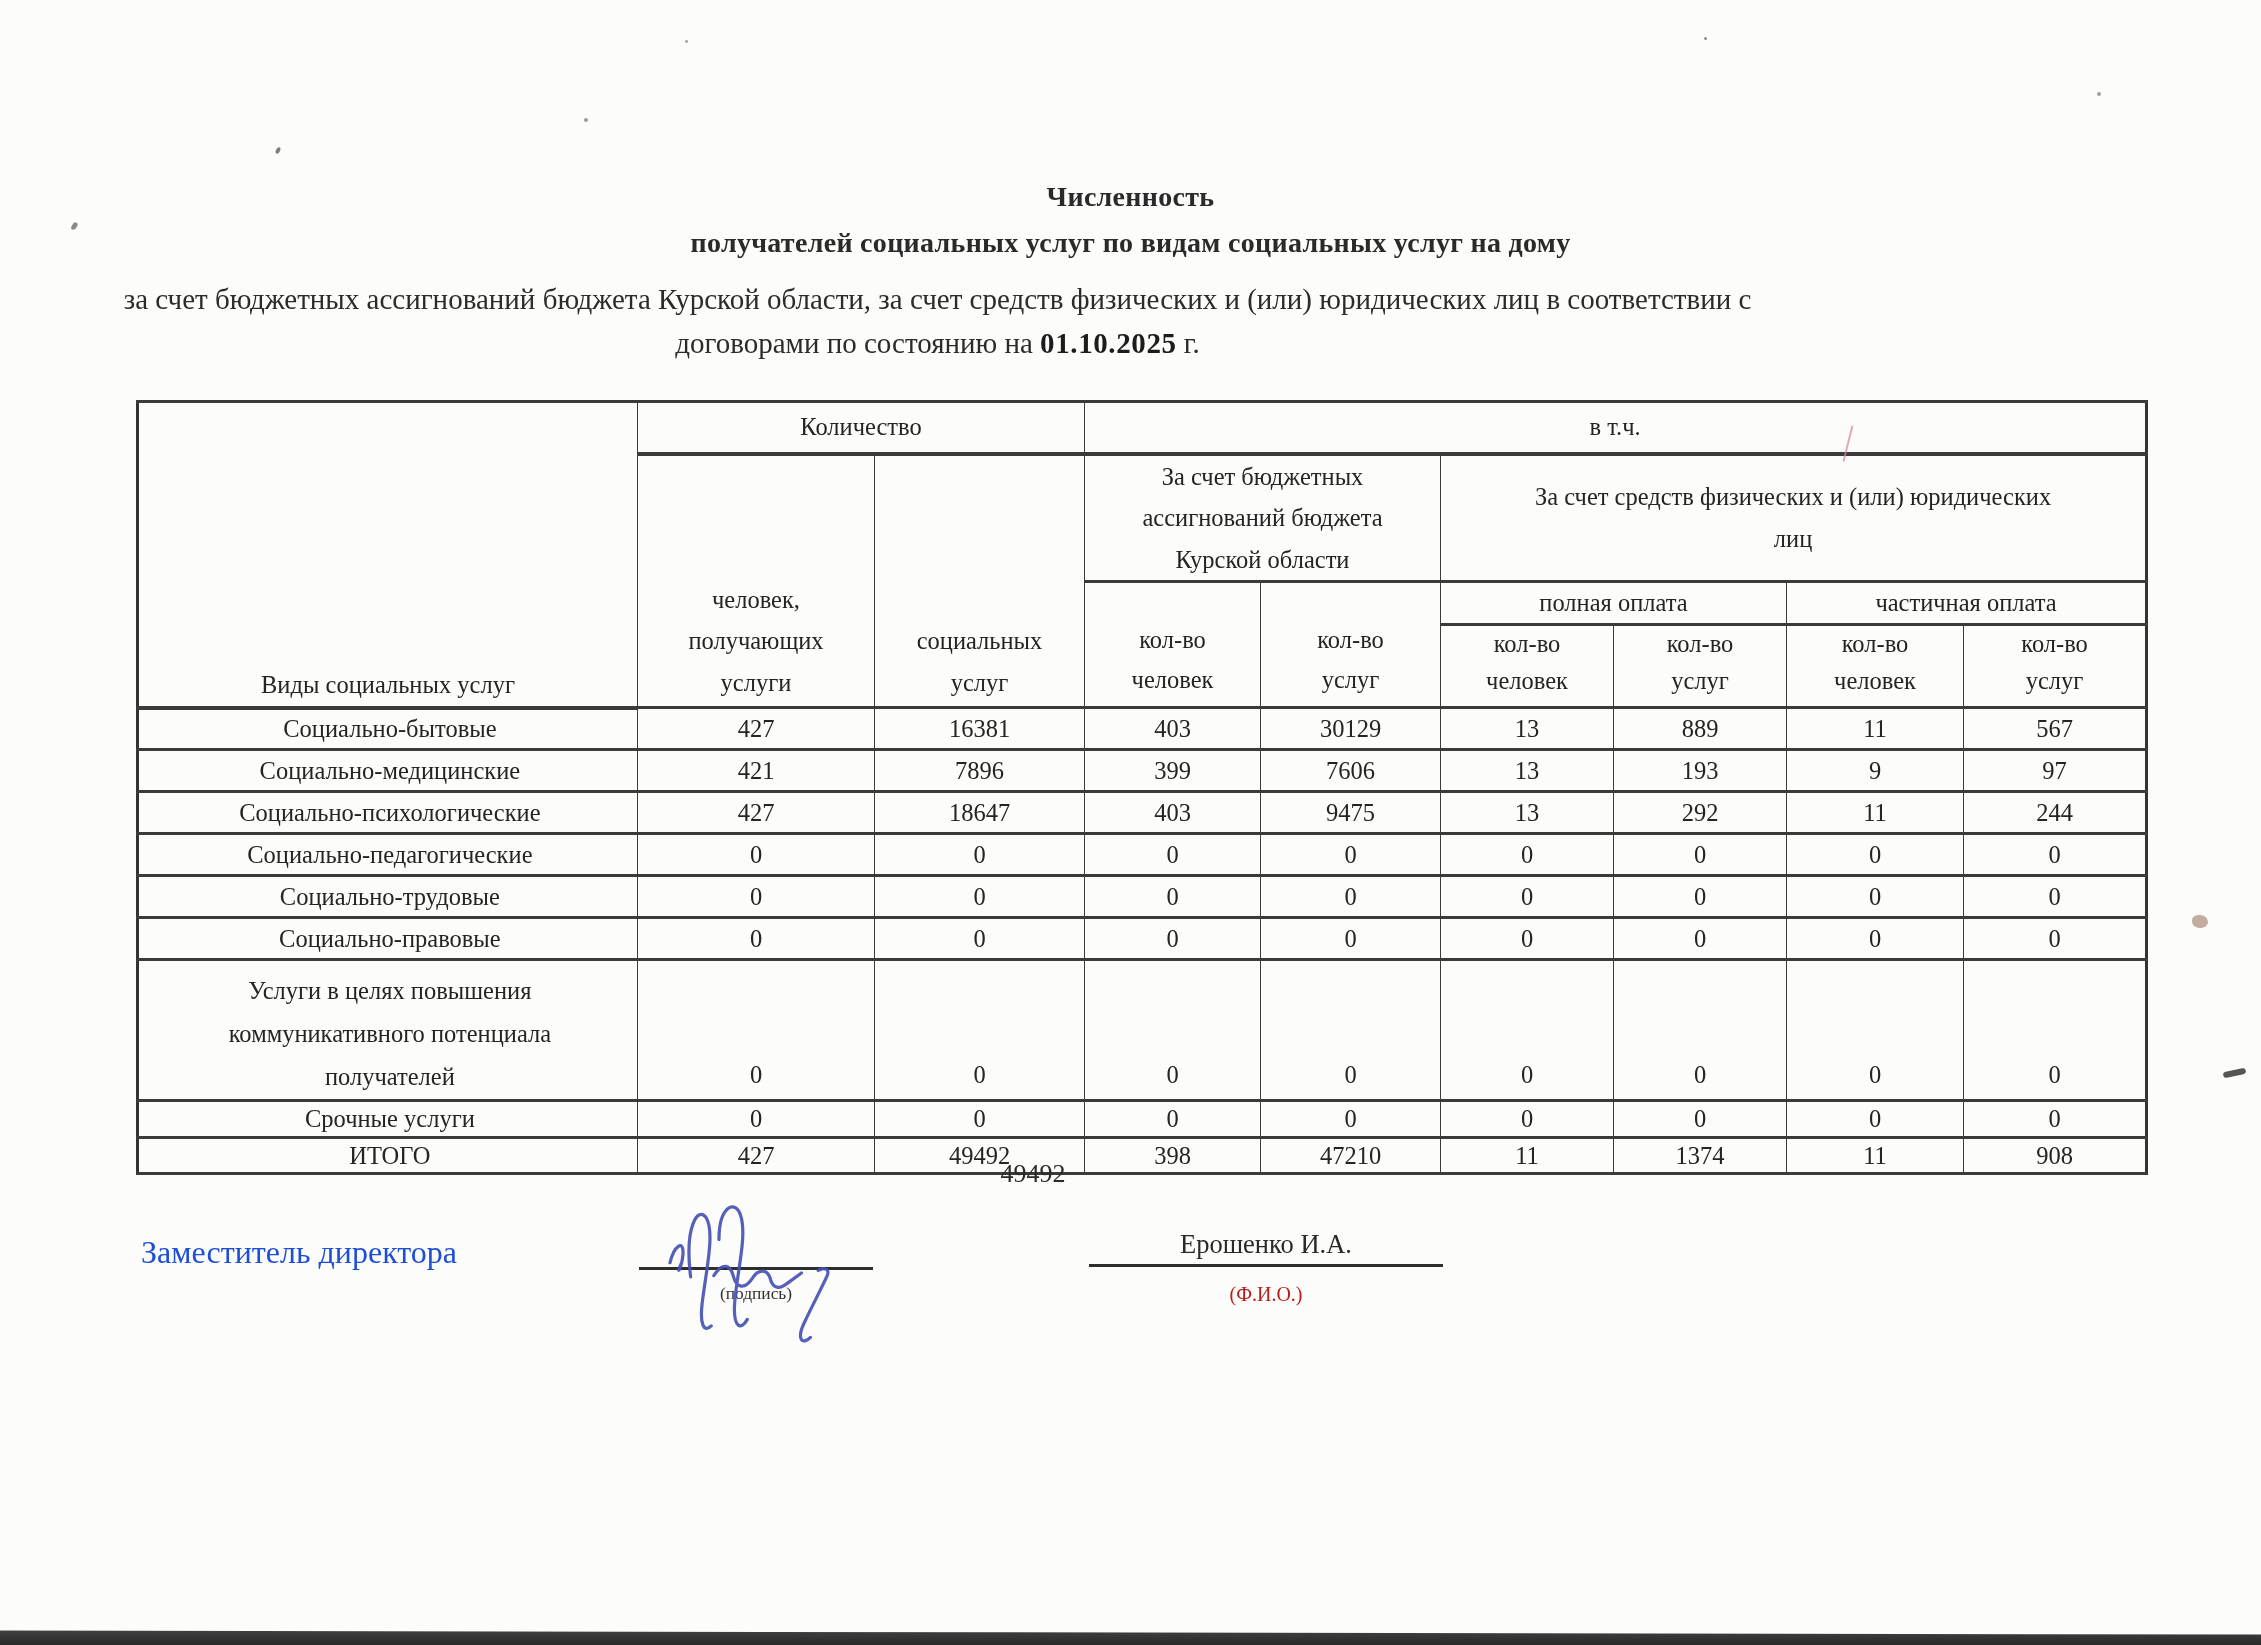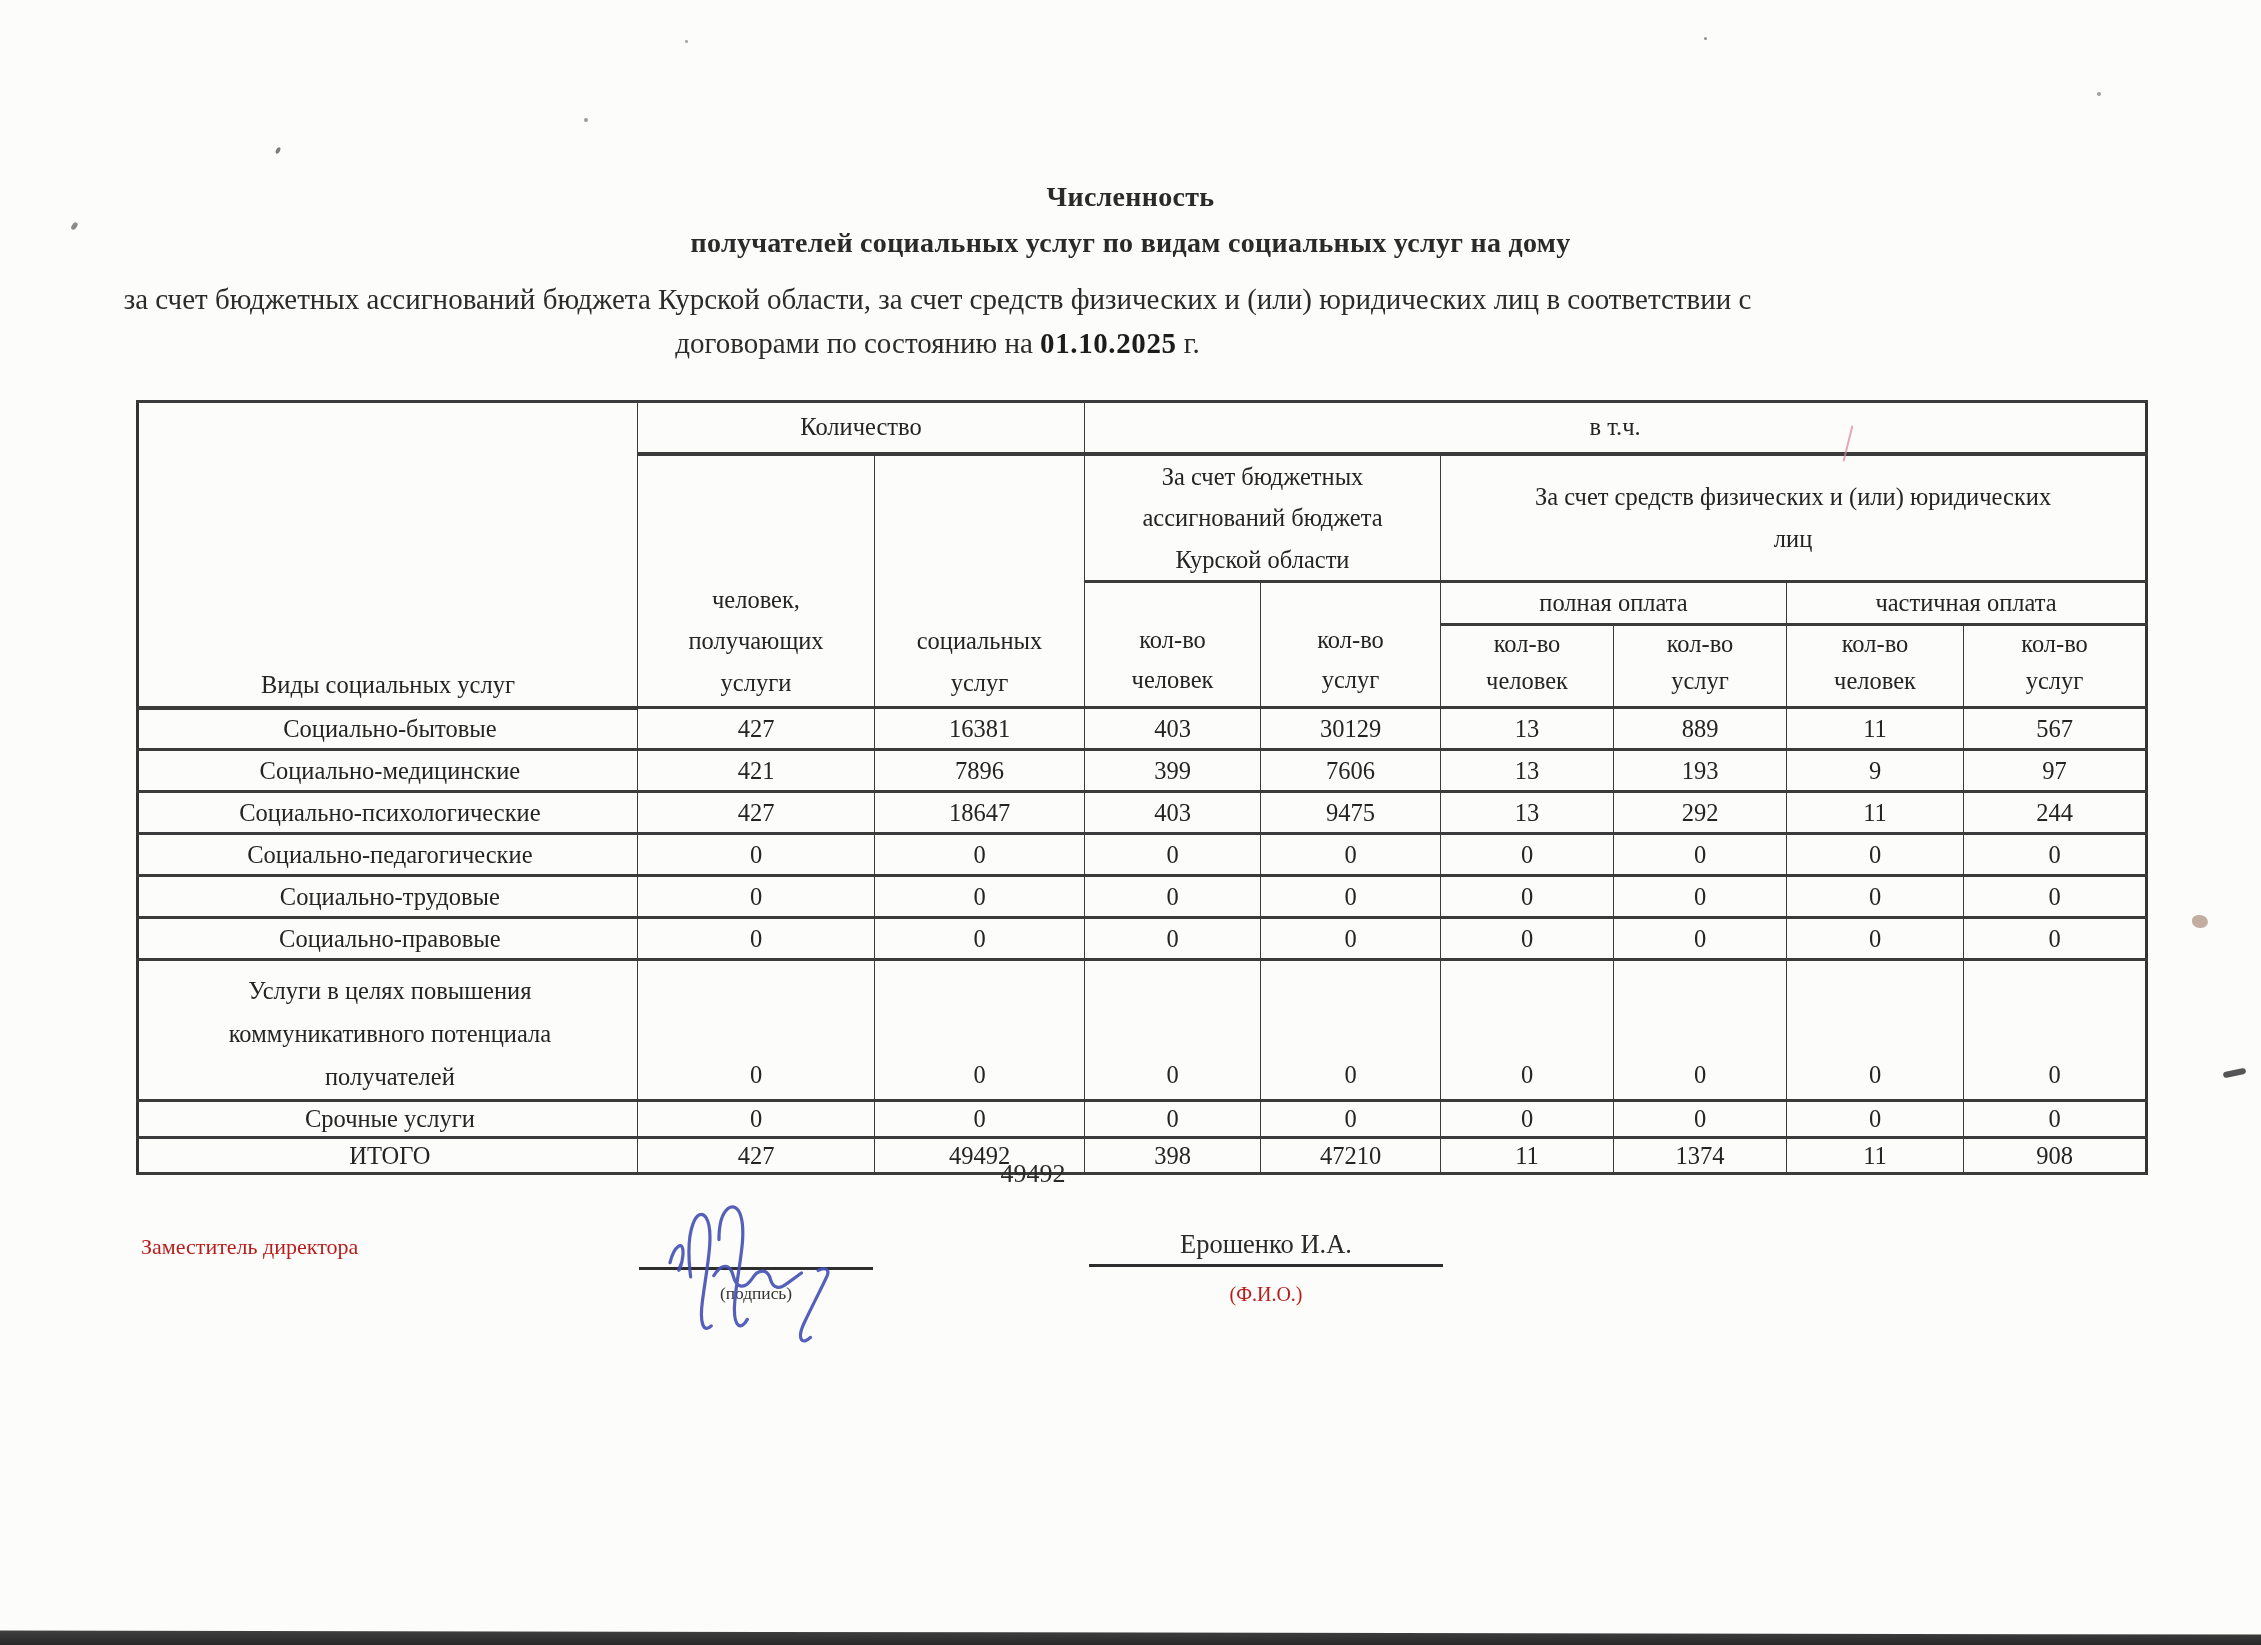--- a/index.html
+++ b/index.html
@@ -67,21 +67,21 @@
   tr.rt td.lbl{vertical-align:top;line-height:1.75;padding-top:9px;}
   tr.rt td.num{vertical-align:bottom;padding-bottom:10.3px;}
   
   .note-below{
     position:absolute;top:1159px;left:936px;width:194px;
     text-align:center;font-size:26px;color:#2a2a2a;
   }
   
   .sig-position{
     position:absolute;left:141px;top:1234px;
-    font-size:22px;color:#b91c1c;
+    font-size:32px;color:#1d4ed8;
   }
   .sig-line1{position:absolute;left:639px;top:1267px;width:234px;height:2.6px;background:#2e2e2e;}
   .sig-line2{position:absolute;left:1089px;top:1264px;width:354px;height:2.6px;background:#2e2e2e;}
   .sig-caption1{
     position:absolute;left:639px;top:1283px;width:234px;
     text-align:center;font-size:17.4px;color:#333;
   }
   .sig-name{
     position:absolute;left:1089px;top:1229px;width:354px;
     text-align:center;font-size:26.5px;color:#2a2a2a;

